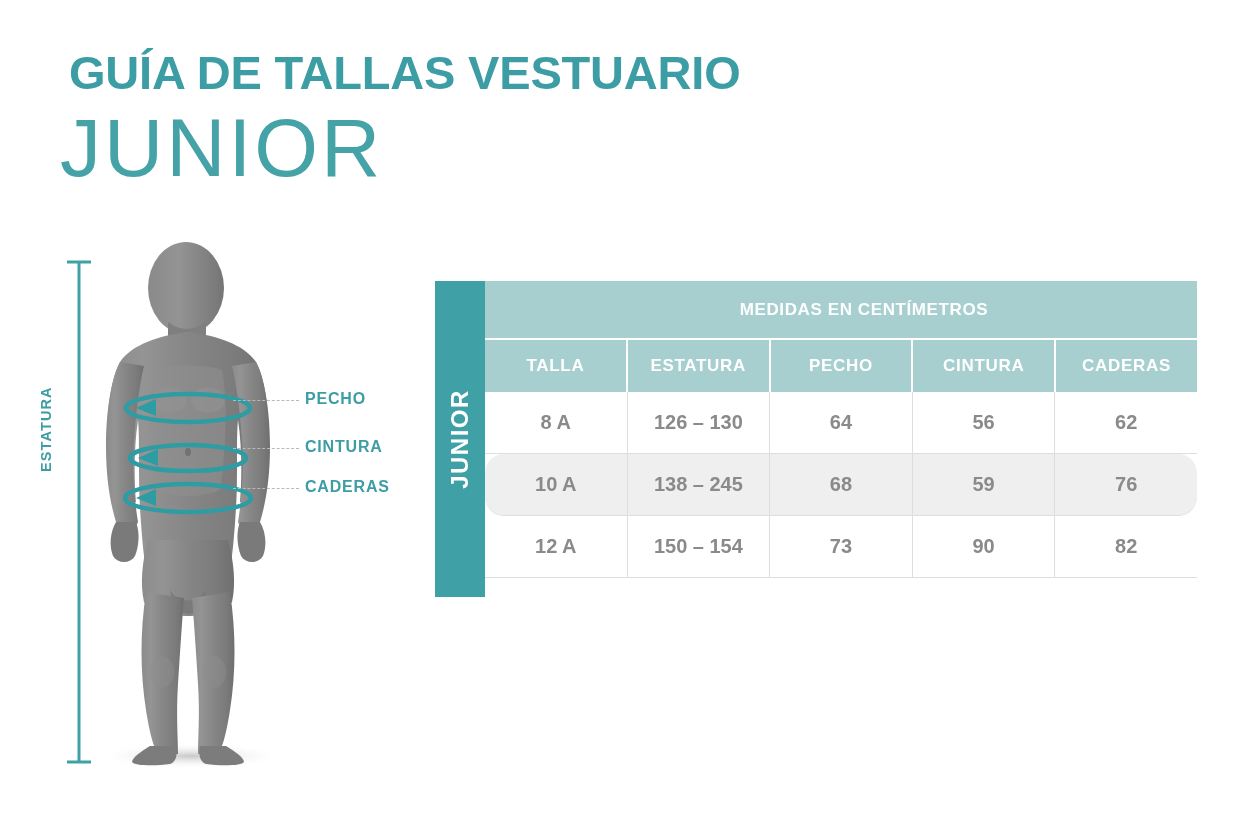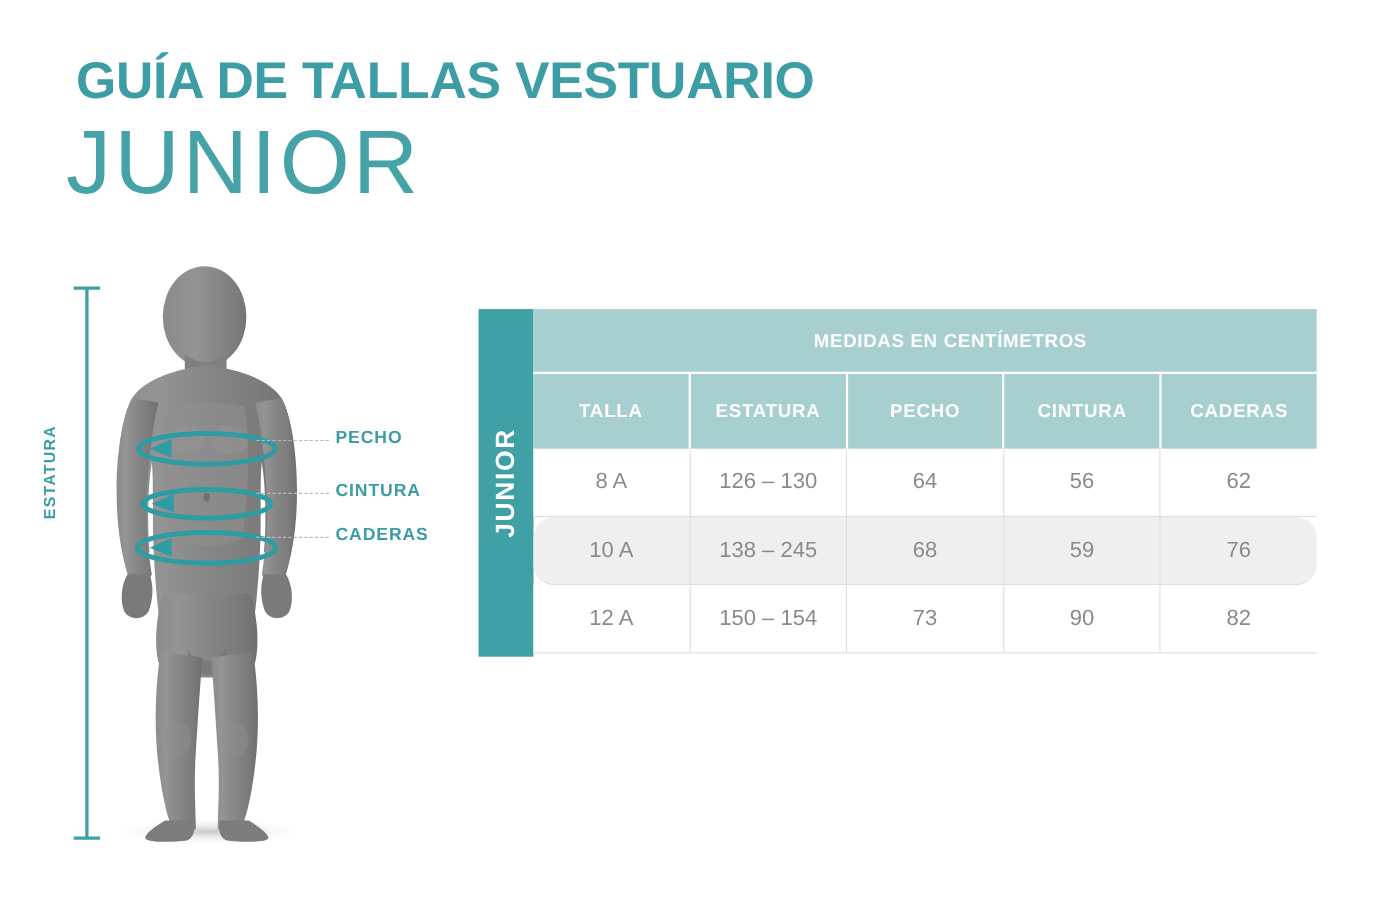--- a/index.html
+++ b/index.html
@@ -145,21 +145,21 @@
     color: #ffffff;
     font-size: 17px;
     font-weight: 700;
     letter-spacing: 0.6px;
     display: flex;
     align-items: center;
     justify-content: center;
     padding-left: 46px;
   }
   #band-cols {
-    height: 70px;
+    height: 54px;
     background: #a7cfd0;
     display: flex;
     border-top: 2px solid #ffffff;
     box-sizing: border-box;
   }
   #band-cols .colhead {
     flex: 1 1 0;
     display: flex;
     align-items: center;
     justify-content: center;
@@ -180,21 +180,21 @@
     box-sizing: border-box;
   }
   .data-row.alt { background: #efefef; border-radius: 19px; }
   .data-row .cell {
     flex: 1 1 0;
     display: flex;
     align-items: center;
     justify-content: center;
     color: #8a8a8a;
     font-size: 20px;
-    font-weight: 400;
+    font-weight: 700;
     border-left: 1px solid #dedede;
     box-sizing: border-box;
   }
   .data-row .cell:first-child { border-left: none; }
 </style>
 </head>
 <body>
 
 <div id="page">
 

